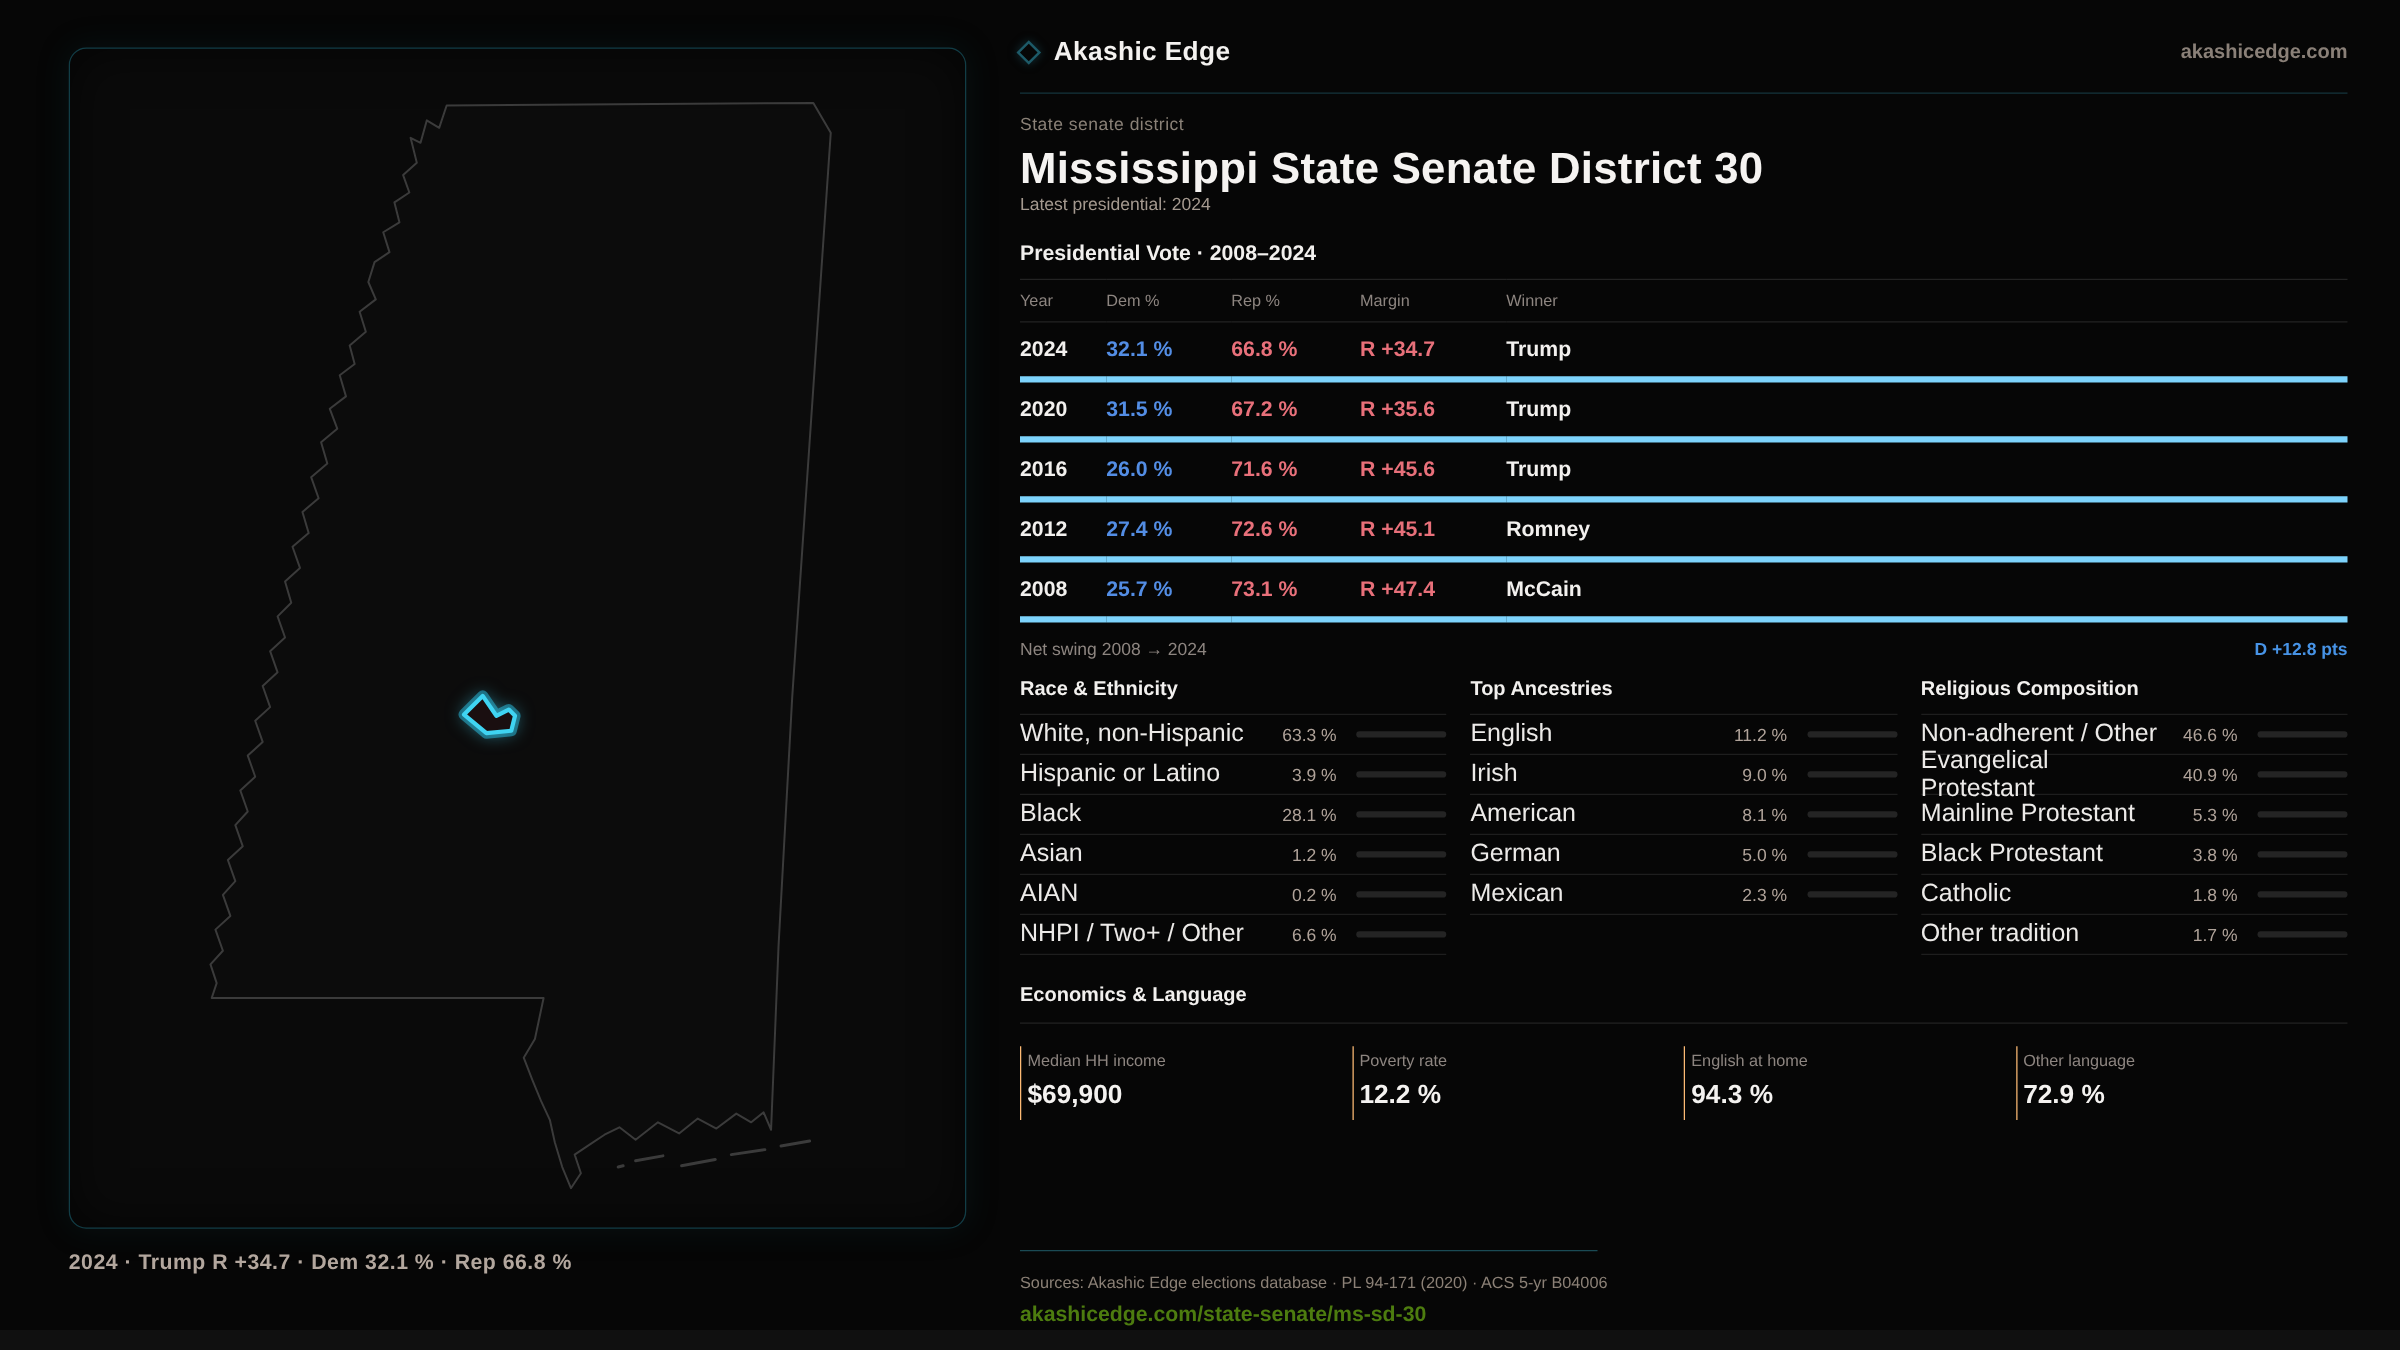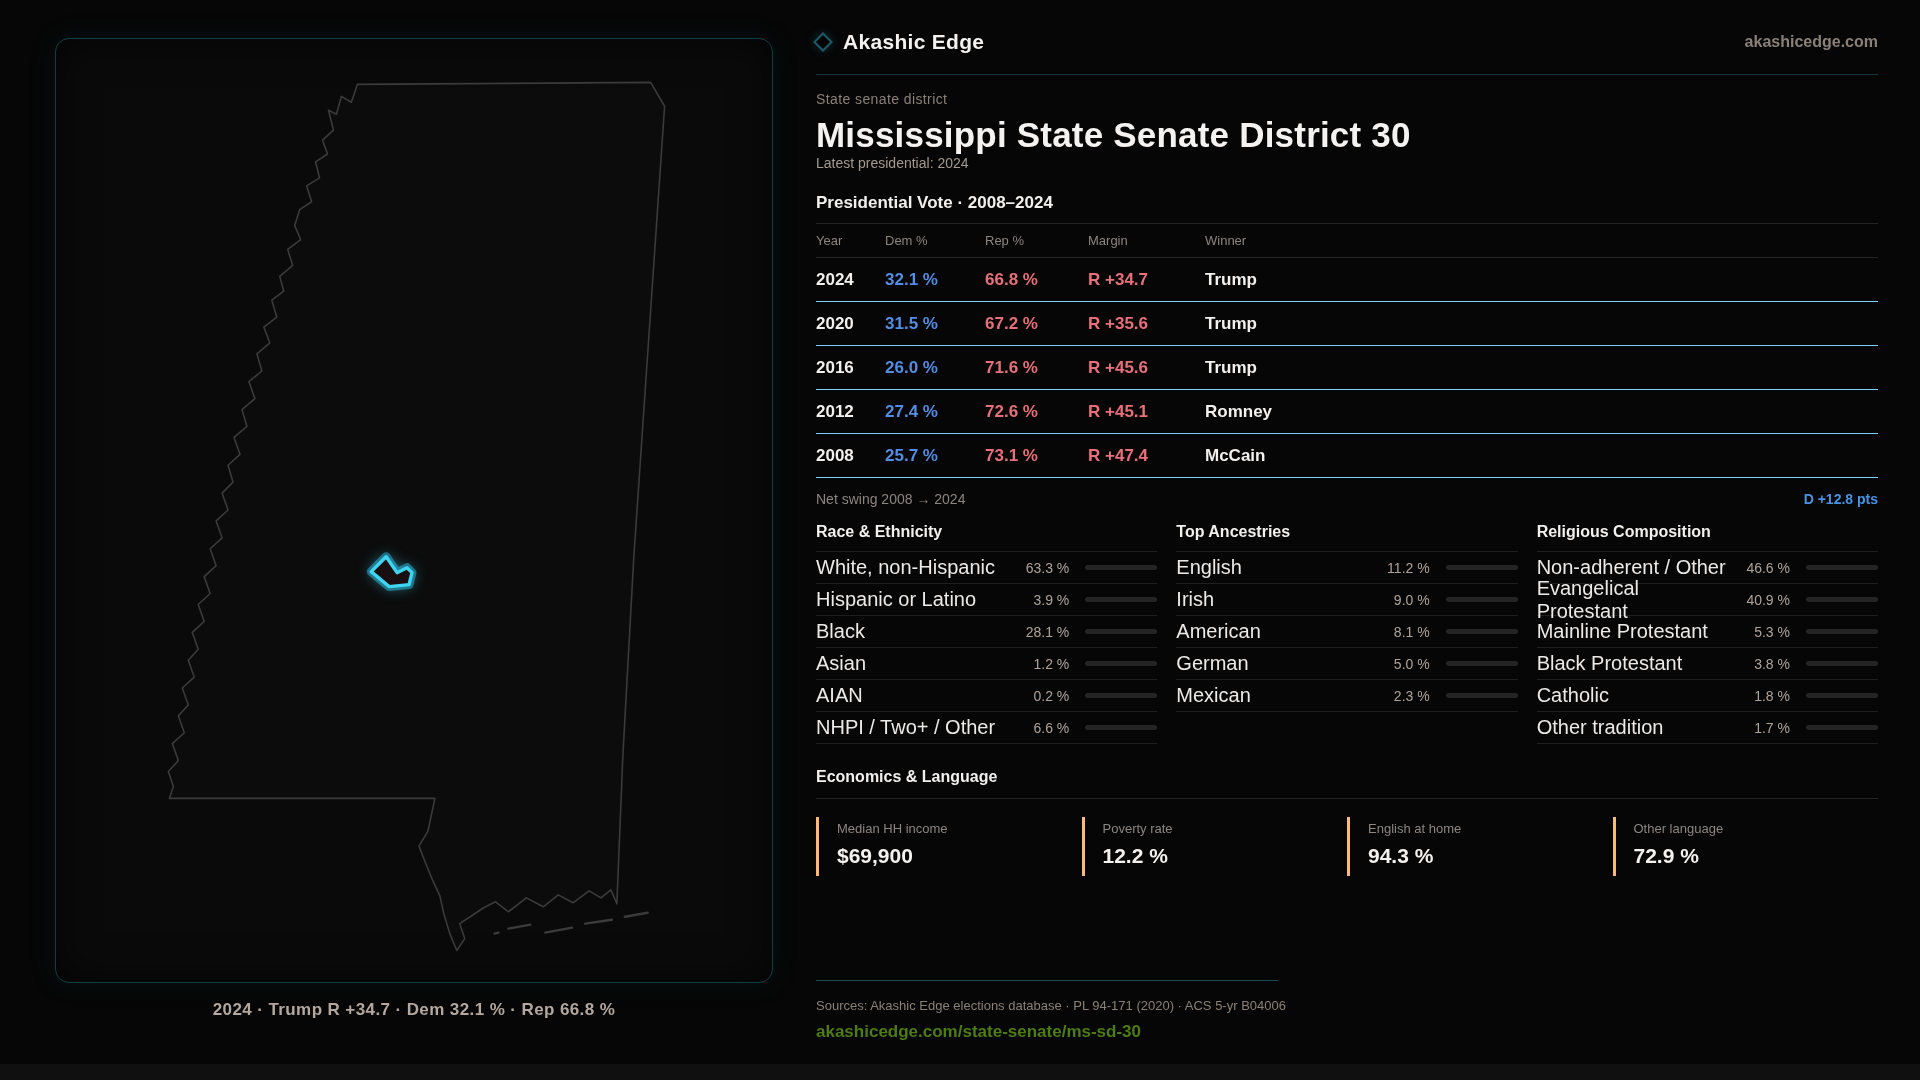--- a/index.html
+++ b/index.html
@@ -13,21 +13,21 @@
     border:1px solid #123d46; border-radius:14px; background:#0a0a0a;
     box-shadow:0 0 26px rgba(18,70,80,.18), inset 0 0 40px rgba(0,0,0,.6);
   }
   .map-panel svg { width:100%; height:100%; display:block; }
   .state-outline { fill:rgba(255,255,255,0.012); stroke:#3b3b3b; stroke-width:1.6; stroke-linejoin:round; }
   .island { stroke:#3b3b3b; stroke-width:2.4; fill:none; stroke-linecap:round; }
   .district-glow { fill:none; stroke:rgba(27,110,130,.9); stroke-width:9; stroke-linejoin:round; }
   .district-shape { fill:#1a0f10; stroke:#3fd4f2; stroke-width:3.4; stroke-linejoin:round;
     filter:drop-shadow(0 0 7px rgba(63,212,242,.55)); }
   .map-caption {
-    position:absolute; left:55px; top:1000px; width:718px; text-align:center;
+    position:absolute; left:55px; top:1000px; width:718px; text-align:left;
     font-size:17px; font-weight:700; color:#b3a79e; letter-spacing:.4px;
   }
 
   
   .content { position:absolute; left:816px; top:30px; width:1062px; }
 
   .brand-row { display:flex; align-items:center; justify-content:space-between;
     padding-bottom:20px; border-bottom:1px solid #15353d; }
   .brand { display:flex; align-items:center; gap:13px; }
   .diamond { width:14px; height:14px; border:2px solid #1d5a68; transform:rotate(45deg);
@@ -37,42 +37,42 @@
 
   .kicker { margin-top:16px; font-size:14px; color:#8a8177; letter-spacing:.4px; }
   h1 { margin-top:8px; font-size:35px; font-weight:700; color:#f5f3f1; letter-spacing:.2px; }
   .subtitle { font-size:14px; color:#a59a90; }
 
   h2.table-title { margin-top:22px; font-size:17px; font-weight:700; color:#f2f0ee; }
 
   table.vote { width:100%; margin-top:10px; border-collapse:collapse; table-layout:fixed; }
   table.vote th { text-align:left; font-weight:400; font-size:13px; color:#8d8580;
     padding:9px 0; border-top:1px solid #232323; border-bottom:1px solid #232323; }
-  table.vote td { font-size:17px; font-weight:700; padding:12px 0 11px; border-bottom:1px solid #7dd3fc; }
+  table.vote td { font-size:17px; font-weight:700; padding:12px 0 11px; border-bottom:5px solid #7dd3fc; }
   td.year, td.winner { color:#f2f0ee; }
   td.dem { color:var(--dem);margin-left:45px; }
   td.rep, td.margin { color:var(--rep); }
 
   .swing-row { display:flex; justify-content:space-between; align-items:center; padding:13px 0 10px; }
   .swing-label { font-size:14px; color:#8d8580; }
   .swing-value { font-size:14px; font-weight:700; color:var(--swing); }
 
   .demo-grid { display:grid; grid-template-columns:1fr 1fr 1fr; column-gap:19px; margin-top:6px; }
   .demo-col h3 { font-size:16px; font-weight:700; color:#f2f0ee; padding-bottom:10px; }
   .demo-list { border-bottom:1px solid #1e1e1e; }
   .demo-row { display:flex; align-items:center; height:32px; border-top:1px solid #1e1e1e; }
   .demo-label { flex:1; font-size:20px; font-weight:400; color:#eceae8; }
   .demo-value { width:62px; text-align:right; font-size:14px; color:#b0a39a; }
   .bar-track { width:72px; height:5px; margin-left:16px; background:#242424; border-radius:3px; overflow:hidden; }
   .bar-fill { height:100%; background:#bcbcbc; border-radius:3px; }
 
   .econ-section { margin-top:24px; }
   .econ-section h3 { font-size:16px; font-weight:700; color:#f2f0ee; padding-bottom:12px; border-bottom:1px solid #222; }
   .econ-cards { display:grid; grid-template-columns:1fr 1fr 1fr 1fr; margin-top:18px; }
-  .stat-card { border-left:3px solid #fdba74; padding:4px 0 8px 18px; }
+  .stat-card { border-left:1px solid #fdba74; padding:4px 0 8px 5px; }
   .stat-label { font-size:13px; color:#8d8580; }
   .stat-value { margin-top:8px; font-size:21px; font-weight:700; color:#f4f2f0; }
 
   .footer { margin-top:104px; }
   .footer-divider { width:462px; border-top:1px solid #1a4a54; }
   .sources { margin-top:17px; font-size:13px; color:#8b8076; }
   .permalink { margin-top:9px; font-size:17px; font-weight:700; color:#4d7c0f; }
 
   .bottom-strip { position:absolute; left:0; bottom:0; width:1920px; height:16px; background:#101010; }
 </style>

